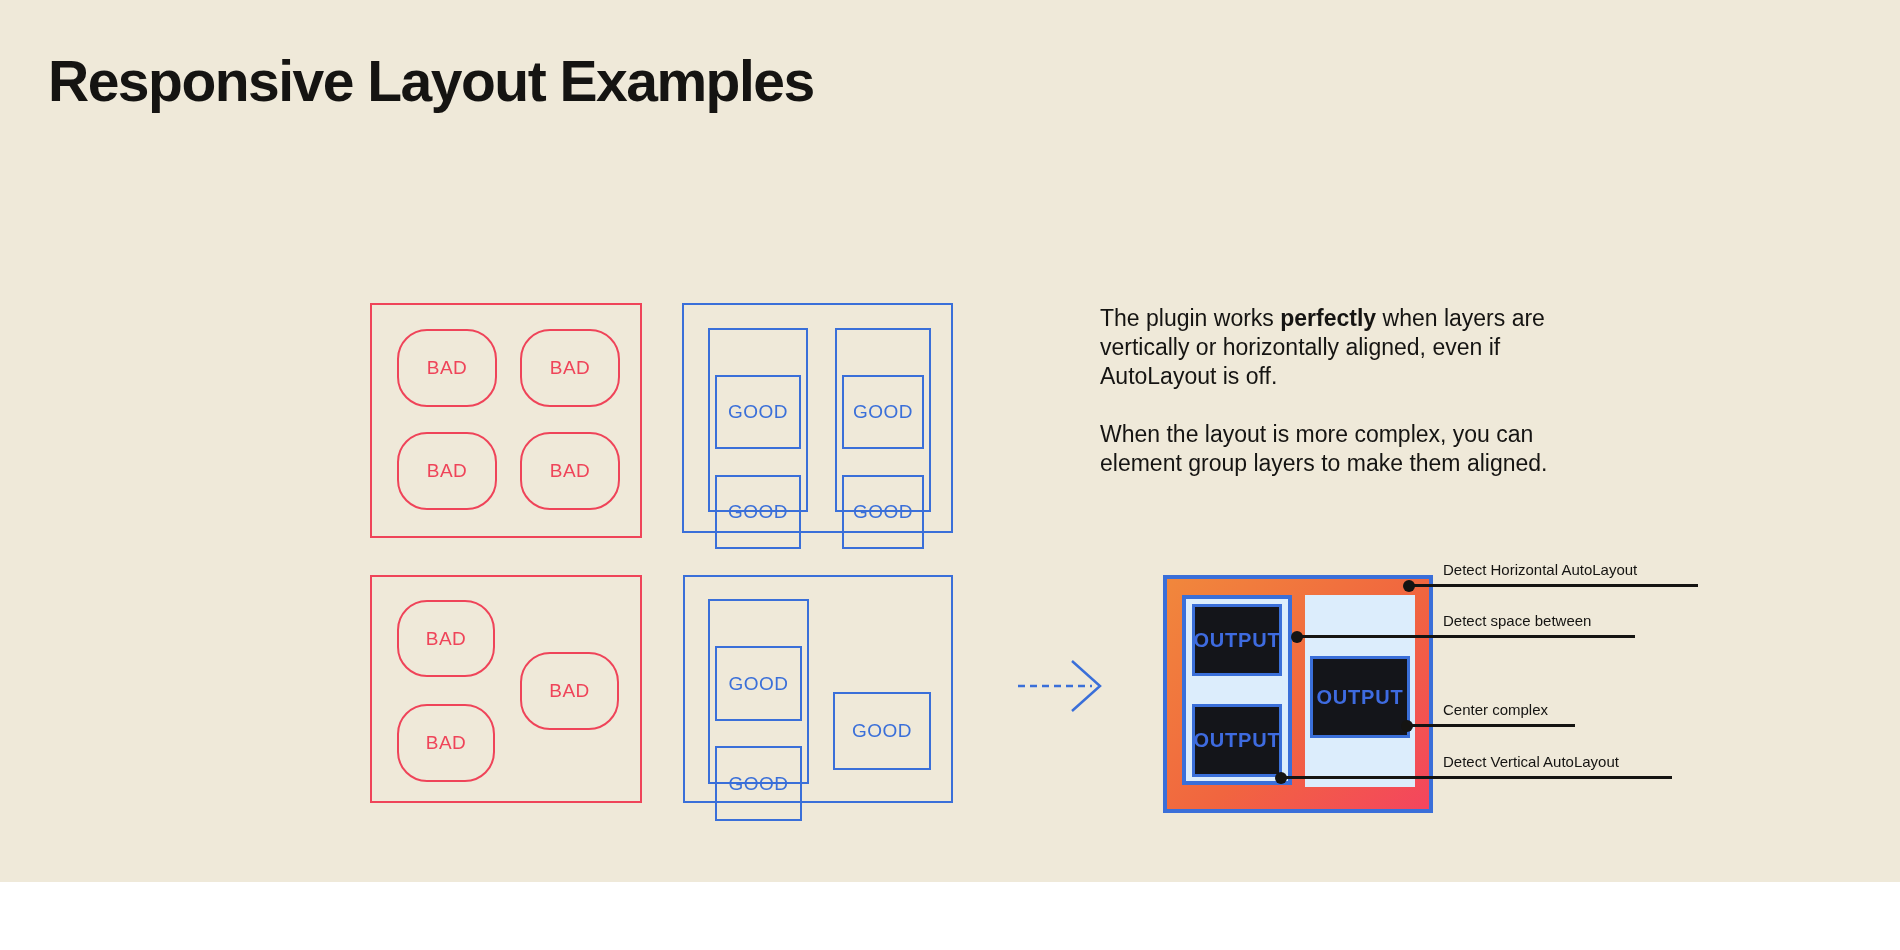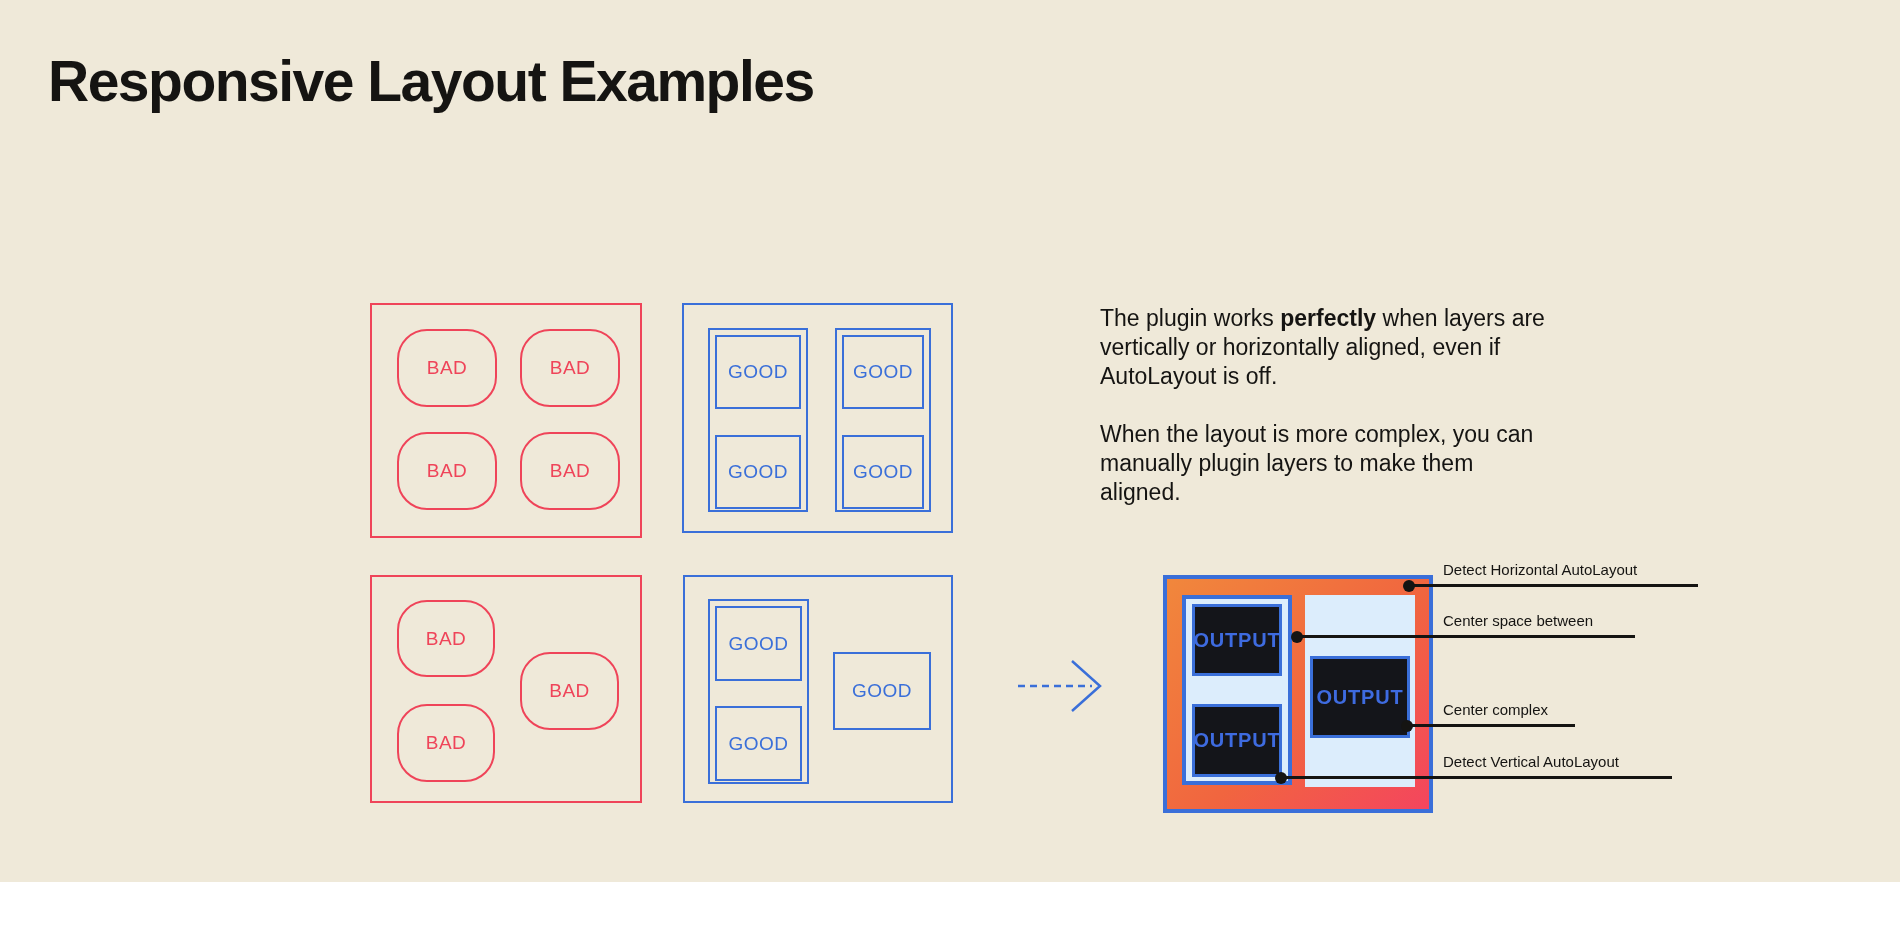--- a/index.html
+++ b/index.html
@@ -34,21 +34,21 @@
   .box {
     position: absolute;
     border: 2px solid;
     display: flex;
     align-items: center;
     justify-content: center;
     font-size: 19px;
     letter-spacing: 0.5px;
   }
   .red-box  { border-color: var(--bad-red, #EF4459);  color: var(--bad-red, #EF4459); border-radius: 30px; }
-  .blue-box { border-color: var(--good-blue, #3A6FD9); color: var(--good-blue, #3A6FD9); }
+  .blue-box { border-color: var(--good-blue, #3A6FD9); color: var(--good-blue, #3A6FD9); margin-top: 40px; }
 
   
   .description {
     position: absolute;
     left: 1088px;
     top: 304px;
     width: 455px;
     font-size: 23px;
     line-height: 29px;
     color: var(--ink, #1C1B18);
@@ -143,21 +143,21 @@
   <div class="group blue-group" style="left:683px;top:575px;width:270px;height:228px">
     <div class="subgroup" style="left:23px;top:22px;width:101px;height:185px">
       <div class="box blue-box" style="left:5px;top:5px;width:87px;height:75px">GOOD</div>
       <div class="box blue-box" style="left:5px;top:105px;width:87px;height:75px">GOOD</div>
     </div>
     <div class="box blue-box" style="left:148px;top:75px;width:98px;height:78px">GOOD</div>
   </div>
 
   <div class="description">
     <p><span>The plugin works </span><b>perfectly</b><span> when layers are vertically or horizontally aligned, even if AutoLayout is off.</span></p>
-    <p>When the layout is more complex, you can manually plugin layers to make them aligned.</p>
+    <p>When the layout is more complex, you can element group layers to make them aligned.</p>
   </div>
 
   <svg class="arrow" width="96" height="64" viewBox="0 0 96 64">
     <line x1="6" y1="32" x2="80" y2="32" stroke="#3A6FD9" stroke-width="2.5" stroke-dasharray="7 5"></line>
     <polyline points="60,7 88,32 60,57" fill="none" stroke="#3A6FD9" stroke-width="2.5" stroke-linejoin="miter"></polyline>
   </svg>
 
   <div class="output-frame">
     <div class="output-group" style="left:15px;top:16px;width:110px;height:190px">
       <div class="output-box" style="left:6px;top:5px;width:90px;height:72px">OUTPUT</div>
@@ -169,21 +169,21 @@
   </div>
 
   <div class="callout-line" style="left:1408px;top:584px;width:290px">
     <span class="dot"></span>
   </div>
   <div class="callout-label" style="left:1443px;top:558px">Detect Horizontal AutoLayout</div>
 
   <div class="callout-line" style="left:1296px;top:635px;width:339px">
     <span class="dot"></span>
   </div>
-  <div class="callout-label" style="left:1443px;top:609px">Center space between</div>
+  <div class="callout-label" style="left:1443px;top:609px">Detect space between</div>
 
   <div class="callout-line" style="left:1406px;top:724px;width:169px">
     <span class="dot"></span>
   </div>
   <div class="callout-label" style="left:1443px;top:698px">Center complex</div>
 
   <div class="callout-line" style="left:1280px;top:776px;width:392px">
     <span class="dot"></span>
   </div>
   <div class="callout-label" style="left:1443px;top:750px">Detect Vertical AutoLayout</div>

